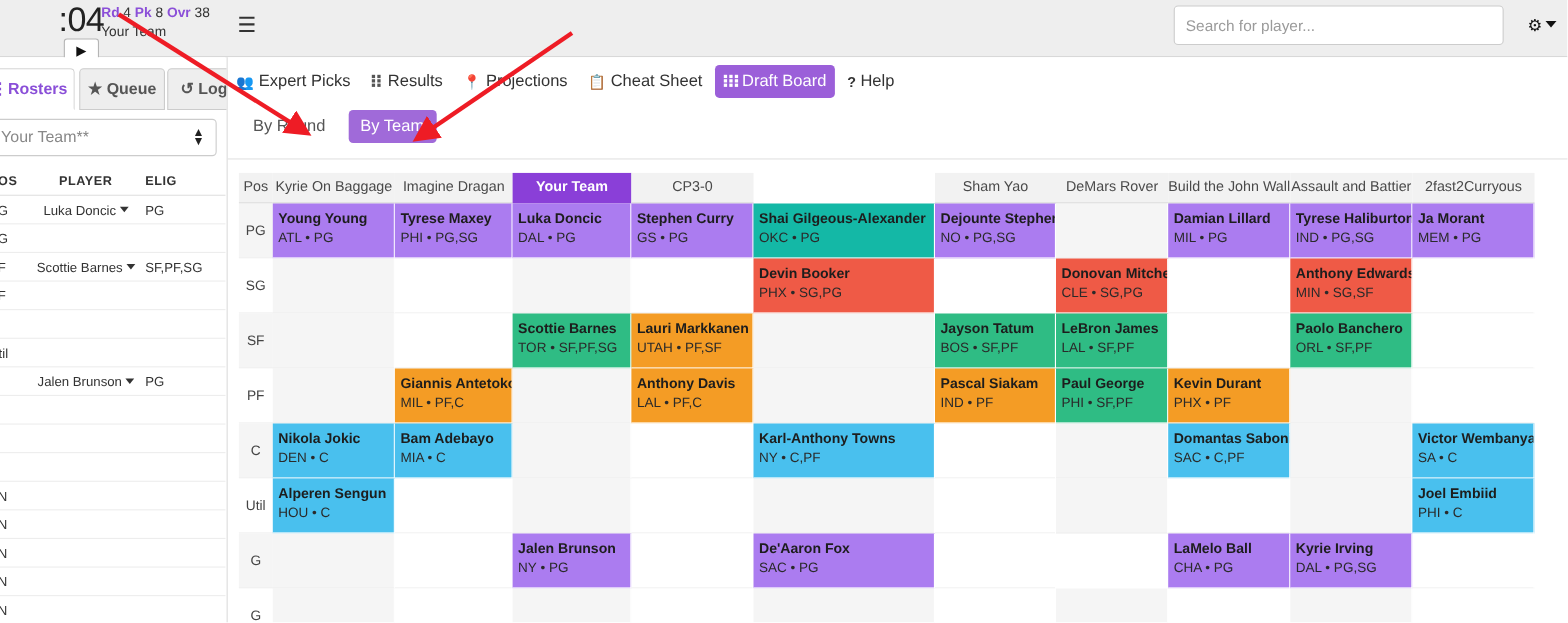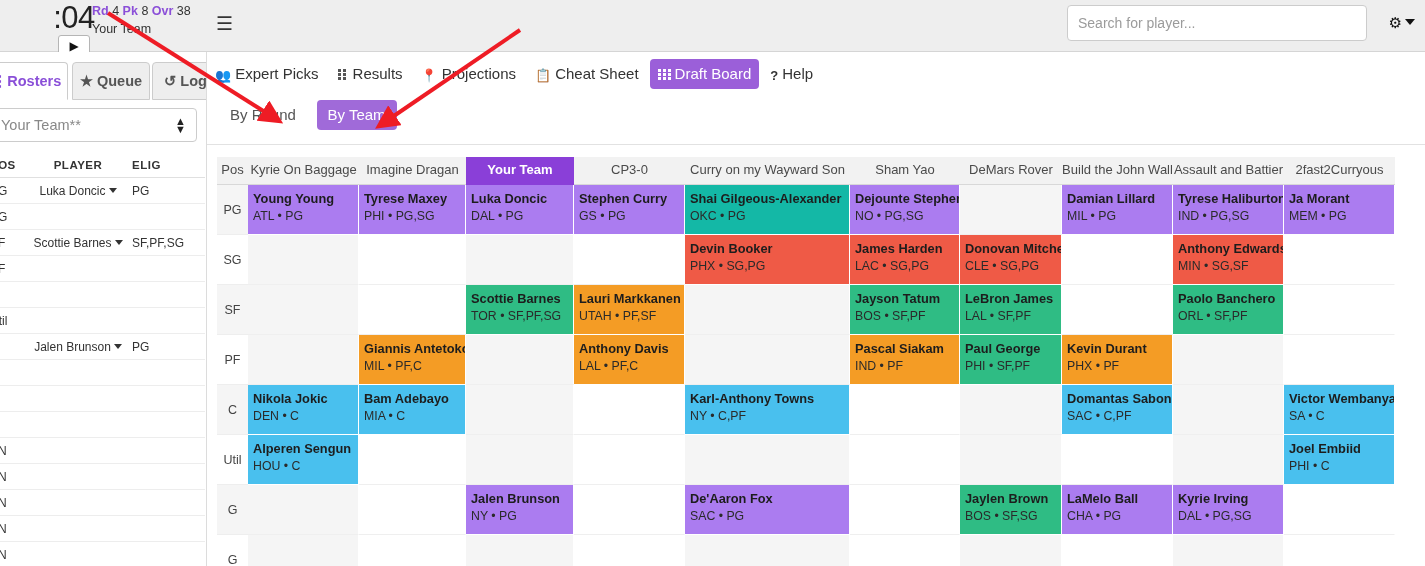--- a/index.html
+++ b/index.html
@@ -378,21 +378,20 @@
     </div>
     <div class="rt-divider"></div>
 
     <div class="board" id="board">
         <div class="brow head">
           <div class="bcell pos-head" style="left: 0px; width: 31px;">Pos</div>
           <div class="bcell" style="left: 31px; width: 111px;"><span>Kyrie On Baggage</span></div>
           <div class="bcell" style="left: 142px; width: 107px;"><span>Imagine Dragan</span></div>
           <div class="bcell myteam" style="left: 249px; width: 108px;"><span>Your Team</span></div>
           <div class="bcell" style="left: 357px; width: 111px;"><span>CP3-0</span></div>
-          <div class="bcell" style="left: 468px; width: 165px;"><span>Curry on my Wayward Son</span></div>
           <div class="bcell" style="left: 633px; width: 110px;"><span>Sham Yao</span></div>
           <div class="bcell" style="left: 743px; width: 102px;"><span>DeMars Rover</span></div>
           <div class="bcell" style="left: 845px; width: 111px;"><span>Build the John Wall</span></div>
           <div class="bcell" style="left: 956px; width: 111px;"><span>Assault and Battier</span></div>
           <div class="bcell" style="left: 1067px; width: 111px;"><span>2fast2Curryous</span></div>
         </div>
         <div class="brow">
           <div class="poscell" style="background: rgb(245, 245, 245);">PG</div>
           <div class="bcell pl" style="left: 31px; width: 111px; background: rgb(171, 124, 240);">
             <div class="nm">Young Young</div>
@@ -434,24 +433,20 @@
         </div>
         <div class="brow">
           <div class="poscell">SG</div>
           <div class="bcell empty shade" style="left: 31px; width: 111px;"></div>
           <div class="bcell empty plain" style="left: 142px; width: 107px;"></div>
           <div class="bcell empty shade" style="left: 249px; width: 108px;"></div>
           <div class="bcell empty plain" style="left: 357px; width: 111px;"></div>
           <div class="bcell pl" style="left: 468px; width: 165px; background: rgb(239, 90, 70);">
             <div class="nm">Devin Booker</div>
             <div class="te">PHX • SG,PG</div>
-          </div>
-          <div class="bcell pl" style="left: 633px; width: 110px; background: rgb(239, 90, 70);">
-            <div class="nm">James Harden</div>
-            <div class="te">LAC • SG,PG</div>
           </div>
           <div class="bcell pl" style="left: 743px; width: 102px; background: rgb(239, 90, 70);">
             <div class="nm">Donovan Mitchell</div>
             <div class="te">CLE • SG,PG</div>
           </div>
           <div class="bcell empty plain" style="left: 845px; width: 111px;"></div>
           <div class="bcell pl" style="left: 956px; width: 111px; background: rgb(239, 90, 70);">
             <div class="nm">Anthony Edwards</div>
             <div class="te">MIN • SG,SF</div>
           </div>
@@ -567,24 +562,20 @@
           <div class="bcell pl" style="left: 249px; width: 108px; background: rgb(171, 124, 240);">
             <div class="nm">Jalen Brunson</div>
             <div class="te">NY • PG</div>
           </div>
           <div class="bcell empty plain" style="left: 357px; width: 111px;"></div>
           <div class="bcell pl" style="left: 468px; width: 165px; background: rgb(171, 124, 240);">
             <div class="nm">De'Aaron Fox</div>
             <div class="te">SAC • PG</div>
           </div>
           <div class="bcell empty plain" style="left: 633px; width: 110px;"></div>
-          <div class="bcell pl" style="left: 743px; width: 102px; background: rgb(47, 188, 132);">
-            <div class="nm">Jaylen Brown</div>
-            <div class="te">BOS • SF,SG</div>
-          </div>
           <div class="bcell pl" style="left: 845px; width: 111px; background: rgb(171, 124, 240);">
             <div class="nm">LaMelo Ball</div>
             <div class="te">CHA • PG</div>
           </div>
           <div class="bcell pl" style="left: 956px; width: 111px; background: rgb(171, 124, 240);">
             <div class="nm">Kyrie Irving</div>
             <div class="te">DAL • PG,SG</div>
           </div>
           <div class="bcell empty plain" style="left: 1067px; width: 111px;"></div>
         </div>

